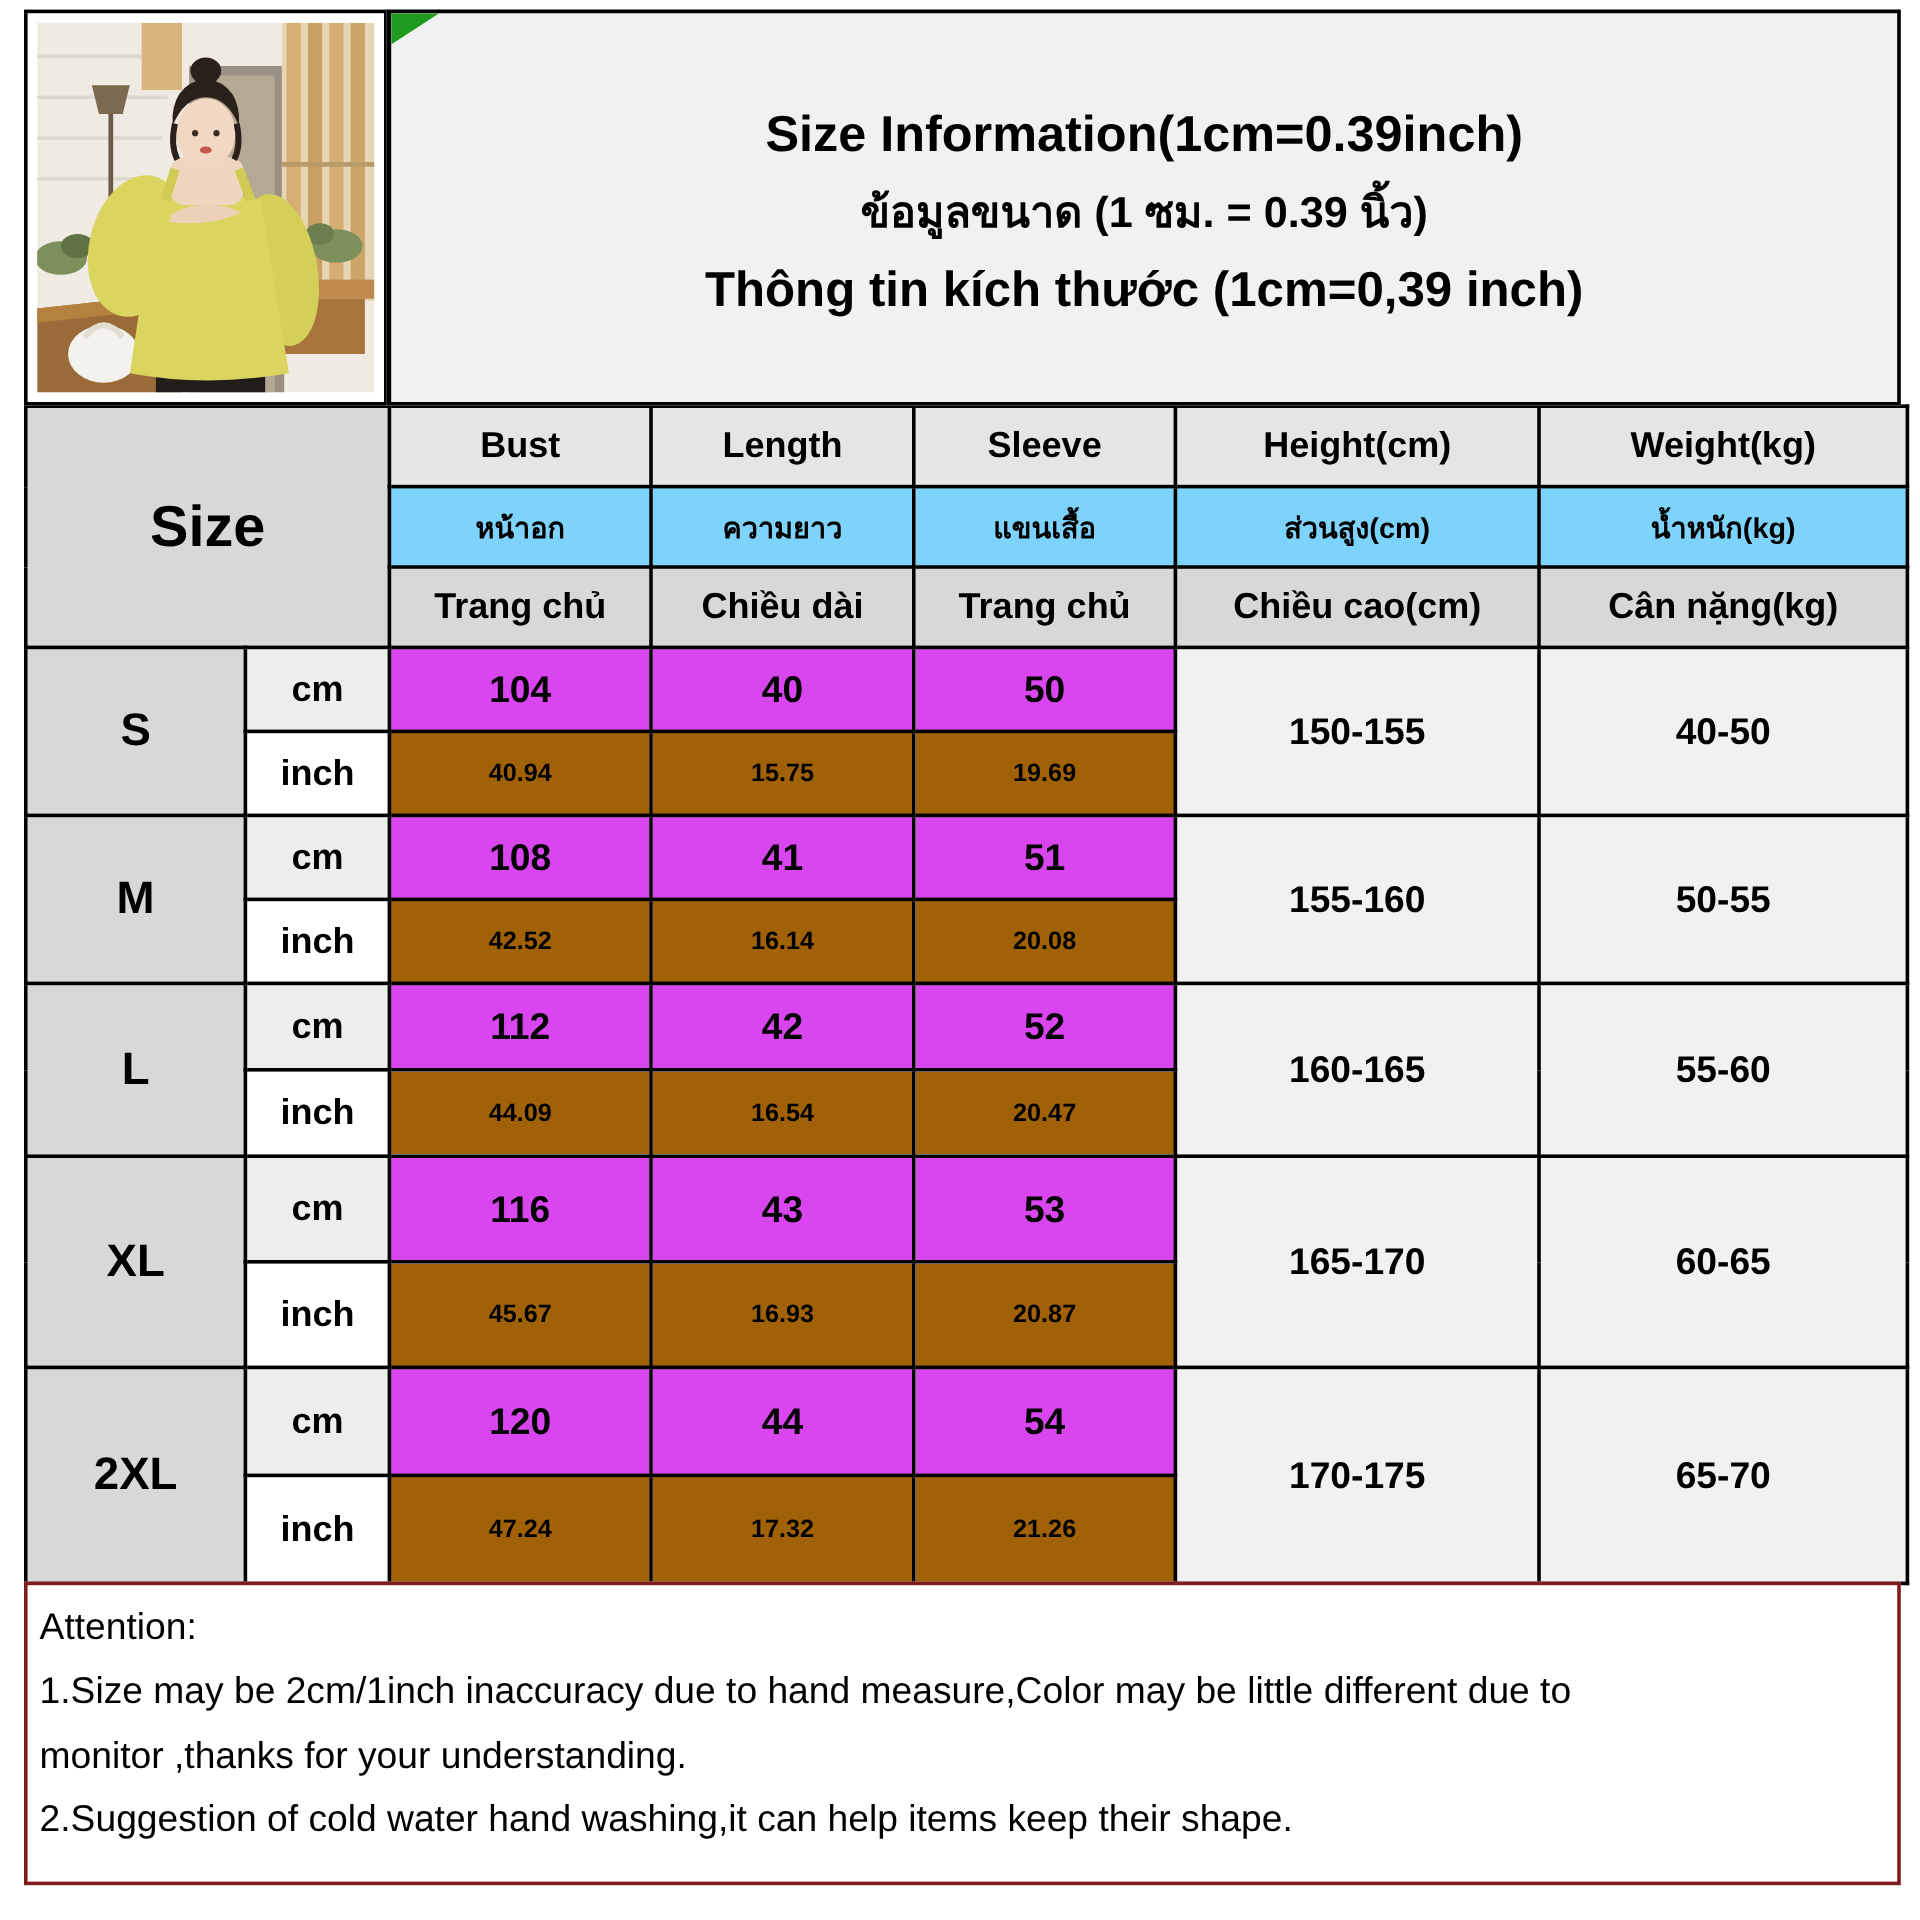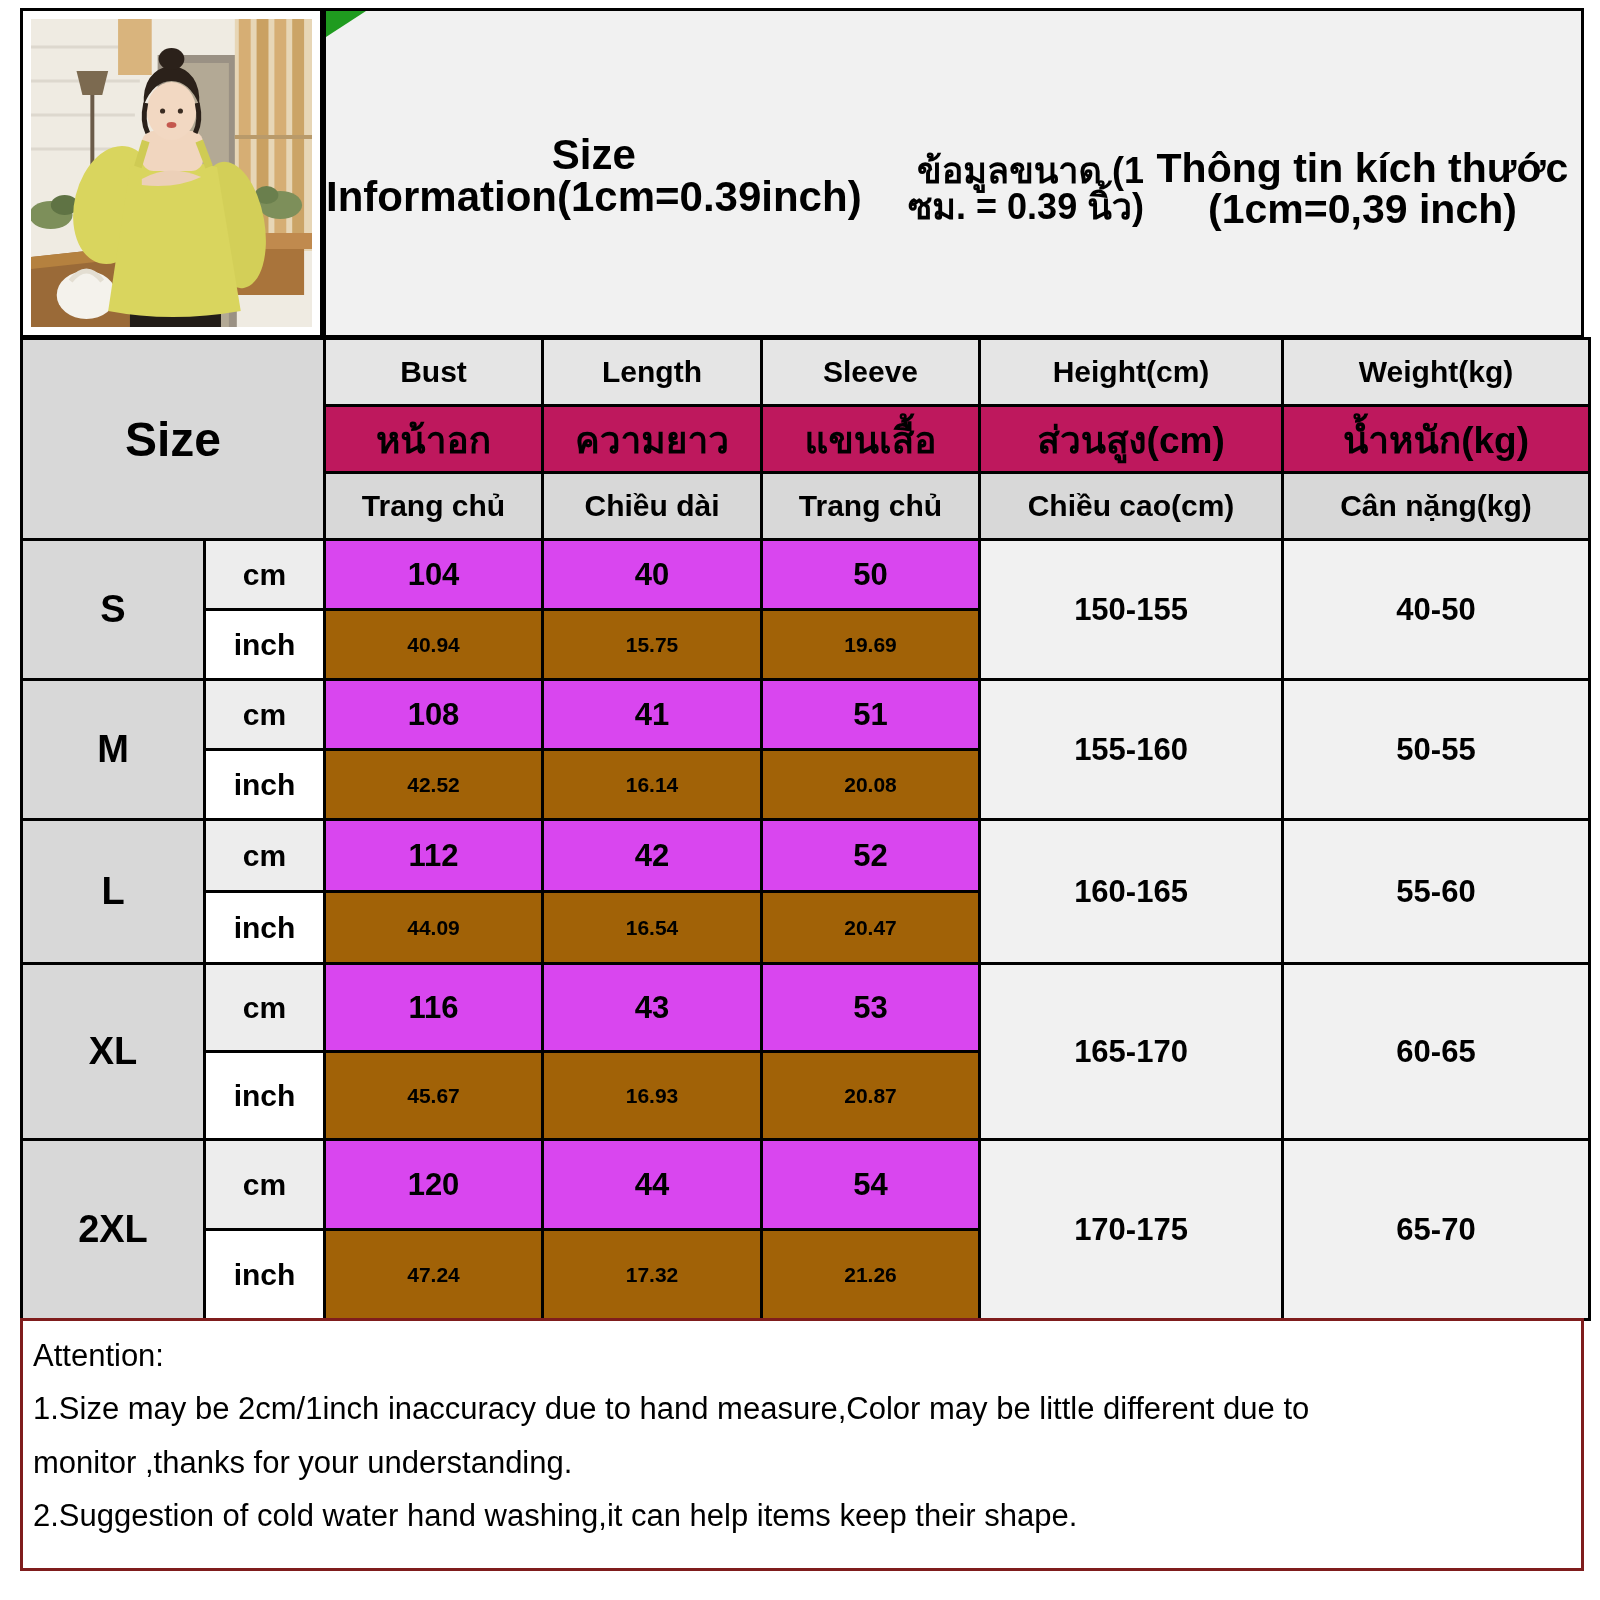--- a/index.html
+++ b/index.html
@@ -7,34 +7,34 @@
               font-family:"Liberation Sans","DejaVu Sans",sans-serif; color:#000; }
   .sheet { width:1600px; height:1600px; padding:8px 16px 0 20px; }
 
   
   .top-band { display:flex; height:330px; }
   .photo-box { width:303px; height:330px; border:3px solid #000; background:#fff;
                padding:8px; flex:none; }
   .photo-box svg { width:100%; height:100%; display:block; }
   .title-box { flex:1; height:330px; border:3px solid #000; border-left-width:4px;
                margin-left:-1px; background:#f1f1f1; position:relative;
-               display:flex; flex-direction:row; justify-content:center;
+               display:flex; flex-direction:column; justify-content:center;
                align-items:center; text-align:center; padding-top:6px; }
   .corner-fold { position:absolute; top:0; left:0; }
   .title-en { font-size:42px; font-weight:bold; line-height:1.0; }
   .title-th { font-size:36px; font-weight:bold; margin-top:26px; line-height:1.0;text-align:right; }
   .title-vi { font-size:41px; font-weight:bold; margin-top:26px; line-height:1.0; }
 
   
   table.size-table { width:100%; border-collapse:collapse; table-layout:fixed;
                      margin-top:-1px; }
   table.size-table td { border:3px solid #000; text-align:center; vertical-align:middle;
                         font-weight:bold; overflow:hidden; }
   .hdr { background:#e5e5e5; font-size:30px; }
-  .hdr-th { background:#be185d; font-size:37px; }
+  .hdr-th { background:#7dd3fc; font-size:24px; }
   .hdr-vi { background:#d8d8d8; font-size:30px; }
   .corner-size { background:#d8d8d8; font-size:48px; }
   .size-letter { background:#d8d8d8; font-size:38px; }
   .unit-cm  { background:#ededed; font-size:30px; }
   .unit-inch{ background:#ffffff; font-size:30px; }
   .val-cm   { background:#d946ef; font-size:31px; }
   .val-inch { background:#a16207; font-size:21px; }
   .merged   { background:#f1f1f1; font-size:31px; }
   tr.hrow { height:67px; }
   tr.r70 { height:70px; } tr.r72 { height:72px; }

